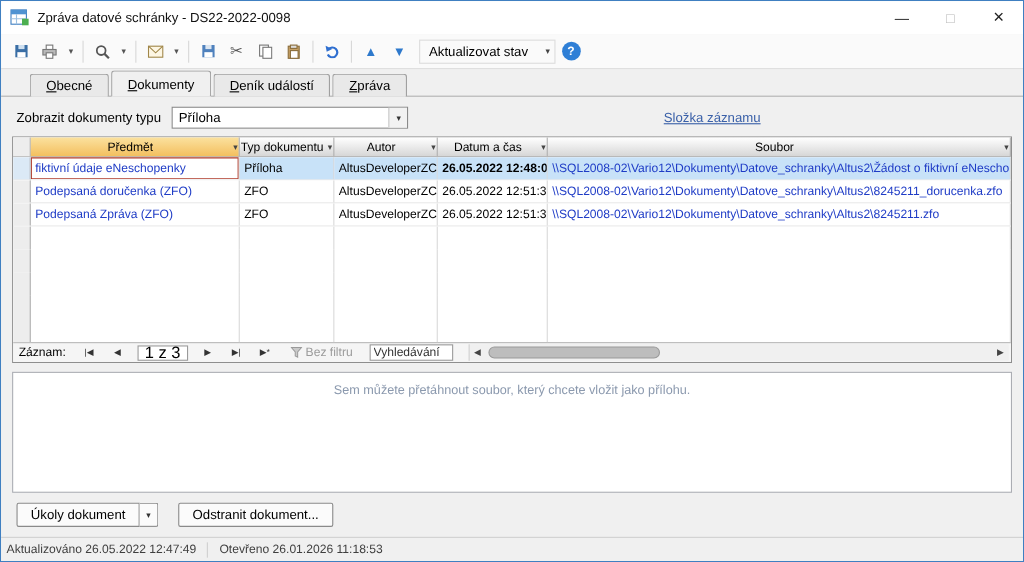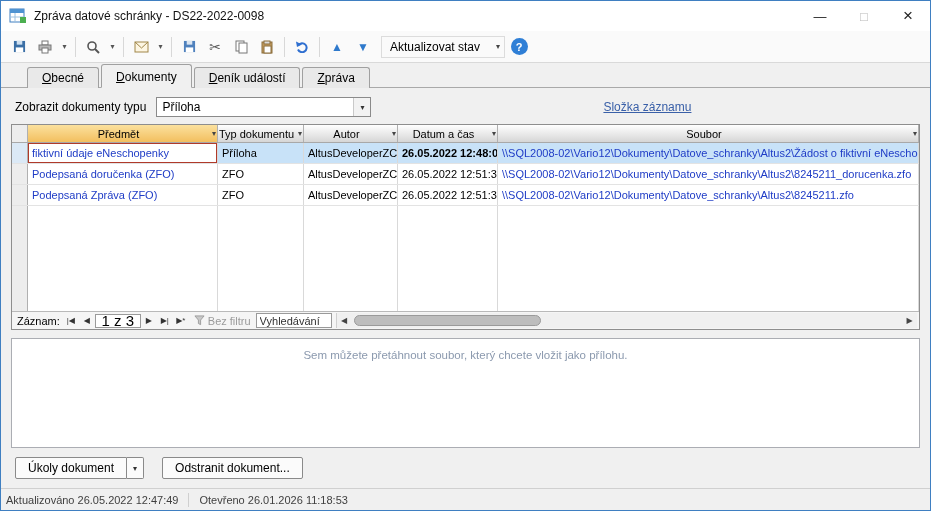--- a/index.html
+++ b/index.html
@@ -55,21 +55,21 @@
   .trow.empty { border-bottom: none; }
   .cell { display: flex; align-items: center; border-right: 1px solid #d9d9d9; padding: 0 4px; white-space: nowrap; overflow: hidden; }
   .c-sel { width: 16px; background: #ededed; border-right: 1px solid #b0b0b0; padding: 0; }
   .c1 { width: 190px; } .c2 { width: 86px; } .c3 { width: 94px; } .c4 { width: 100px; } .c5 { flex: 1; }
   .trow.sel .cell { background: #c8e2f8; }
   .trow.sel .c-sel { background: #dbe9f6; }
   .trow .cur { background: #fff !important; box-shadow: inset 0 0 0 1px #b03a2a; }
   .linktext { color: #1f3cc6; }
   .b { font-weight: bold; }
   
-  .navbar { height: 18px; background: #f5f5f5; border-top: 1px solid #b9b9b9; display: flex; align-items: center; font-size: 11px; padding: 0 2px; gap: 0; }
+  .navbar { height: 18px; background: #f5f5f5; border-top: 1px solid #b9b9b9; display: flex; align-items: center; font-size: 11px; padding: 0 2px; gap: 10px; }
   .navlabel { padding: 0 3px; }
   .navbtn { width: 16px; height: 14px; display: flex; align-items: center; justify-content: center; font-size: 8px; color: #333; }
   .recbox { width: 46px; height: 14px; background: #fff; border: 1px solid #9a9a9a; display: flex; align-items: center; justify-content: center; font-size: 15px; }
   .filterbtn { display: flex; align-items: center; gap: 3px; color: #9b9b9b; padding: 0 5px; white-space: nowrap; }
   .searchbox { width: 76px; height: 15px; border: 1px solid #9a9a9a; font-size: 11px; padding: 0 3px; font-family: inherit; color: #333; background: #fff; }
   .hscroll { flex: 1; height: 15px; display: flex; align-items: center; margin-left: 4px; background: #f0f0f0; border-left: 1px solid #d0d0d0; }
   .scrollbtn { width: 15px; height: 15px; display: flex; align-items: center; justify-content: center; font-size: 8px; color: #444; }
   .scrolltrack { flex: 1; height: 15px; position: relative; background: #f0f0f0; }
   .scrollthumb { position: absolute; left: 2px; top: 2px; height: 11px; width: 34%; background: #bdbdbd; border: 1px solid #9a9a9a; border-radius: 6px; }
   

